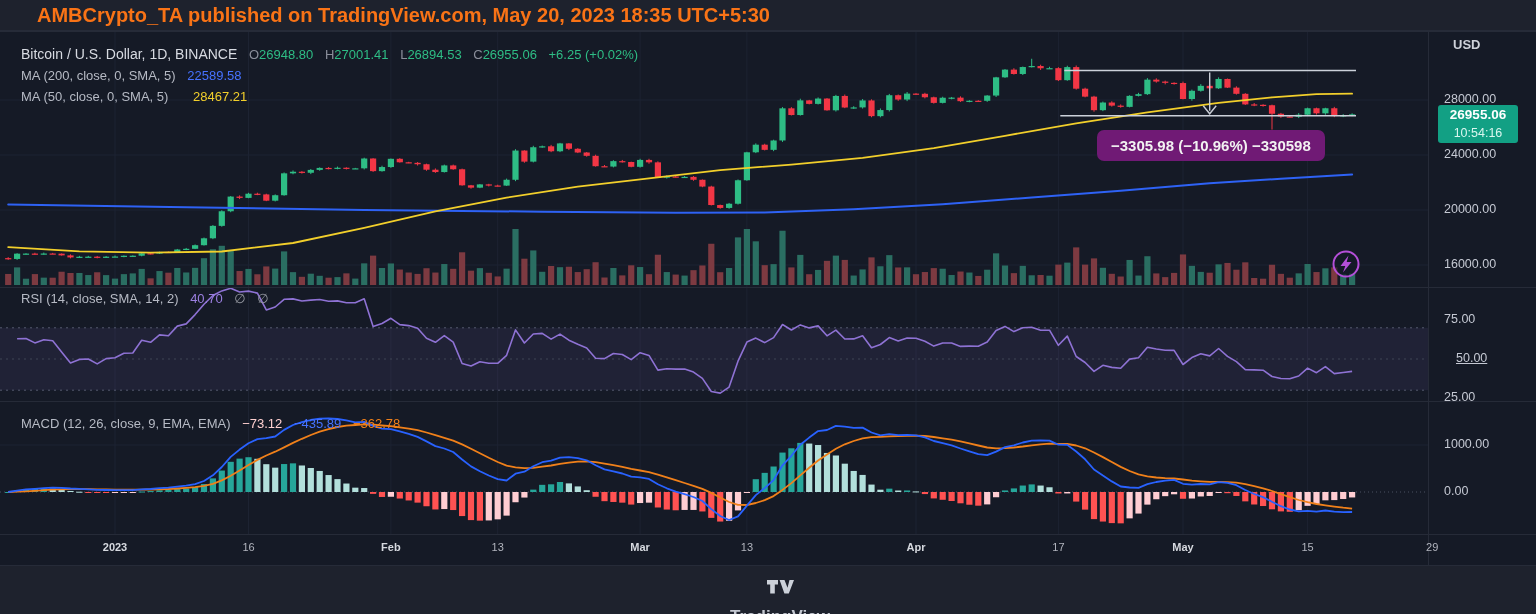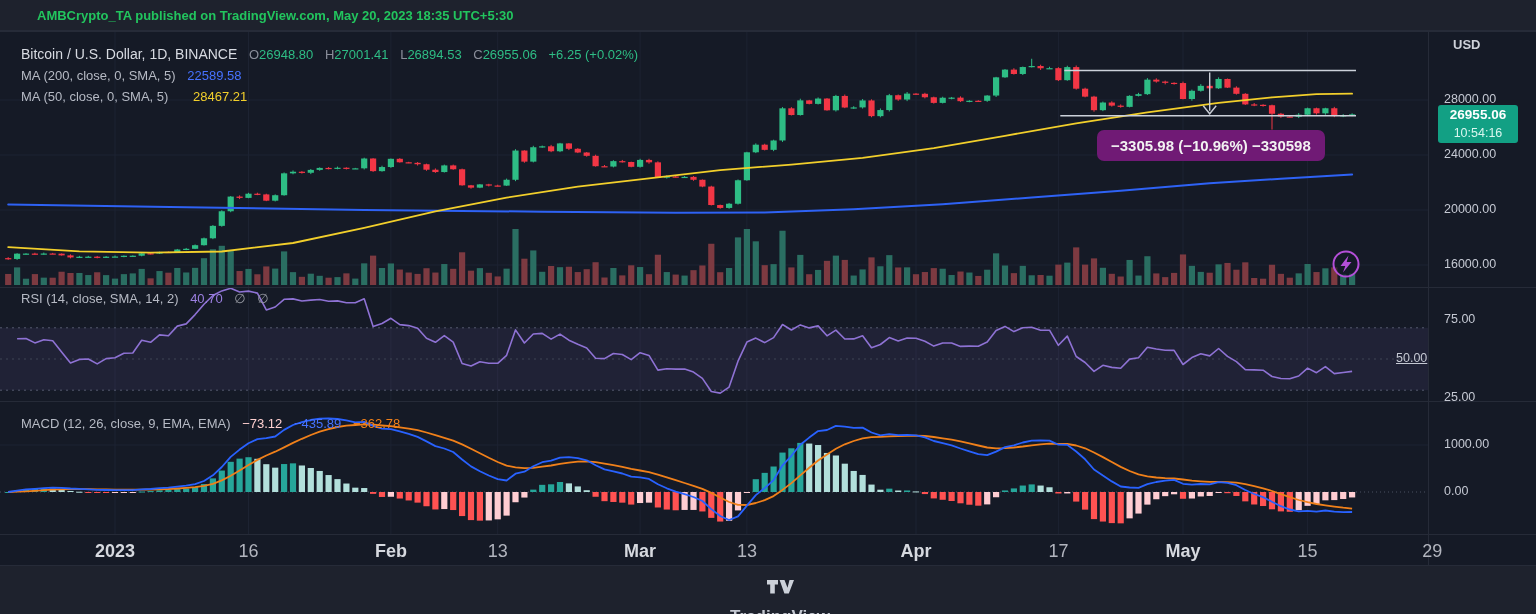--- a/index.html
+++ b/index.html
@@ -1,34 +1,34 @@
 <!DOCTYPE html>
 <html><head>
 <meta charset="utf-8">
 <style>
   html,body{margin:0;padding:0;background:#12151f;font-family:"Liberation Sans",sans-serif;}
   .app{position:relative;width:1536px;height:614px;background:#151a26;overflow:hidden;}
   #chart{position:absolute;left:0;top:0;z-index:1;}
   .hdr{position:absolute;top:0;left:0;right:0;height:31px;background:#1e222d;border-bottom:1px solid #262b38;
-       color:#22c55e;font-size:13px;font-weight:700;line-height:31px;padding-left:37px;z-index:4;box-sizing:border-box;}
+       color:#f97316;font-size:20px;font-weight:700;line-height:31px;padding-left:37px;z-index:4;box-sizing:border-box;}
   .legend{position:absolute;left:21px;top:44px;z-index:3;font-size:13px;color:#b6bac4;}
   .lrow{height:21px;line-height:21px;white-space:nowrap;}
   .ttl{font-size:14px;color:#d8dbe2;}
   .k{color:#8b8f9b;margin-left:8px;}
   .grn{color:#2ebd85;}
   .blu{color:#4672ff;margin-left:8px;}
   .yel{color:#f2cf2b;margin-left:21px;}
   .pur{color:#9b7fe0;margin-left:8px;}
   .nul{color:#9598a1;margin-left:8px;}
   .pnk{color:#ffd0d0;margin-left:8px;}
   .org{color:#f0801a;margin-left:8px;}
   .sublegend{position:absolute;left:21px;z-index:3;font-size:13px;color:#b6bac4;white-space:nowrap;}
   .usd{position:absolute;left:1453px;top:37px;font-size:13px;font-weight:700;color:#ced2da;z-index:2;}
   .axlbl{position:absolute;left:1444px;font-size:12.5px;color:#c5c9d3;z-index:2;white-space:nowrap;}
-  .tlabel{position:absolute;top:541px;font-size:18px;color:#b2b5be;transform:translateX(-50%);z-index:2;white-space:nowrap;}
+  .tlabel{position:absolute;top:541px;font-size:11px;color:#b2b5be;transform:translateX(-50%);z-index:2;white-space:nowrap;}
   .tmajor{color:#d6d9df;font-weight:700;}
   .badge{position:absolute;left:1438px;top:105px;width:80px;height:38px;border-radius:3px;text-align:center;z-index:3;}
   .badge .p{font-size:13.5px;font-weight:700;line-height:20px;color:#ffffff;}
   .badge .t{font-size:12.5px;line-height:16px;color:#d9f6ef;}
   .tip{position:absolute;left:1097px;top:130px;background:#701a75;border-radius:7px;padding:7px 14px;
        font-size:15px;font-weight:700;color:#f2f2f2;z-index:5;white-space:nowrap;}
   .flashbtn{position:absolute;left:1330px;top:248px;z-index:3;cursor:pointer;}
   .ftr{position:absolute;left:0;bottom:0;width:100%;height:48px;background:#1e222d;border-top:1px solid #262b38;z-index:4;}
   .brand{display:flex;align-items:center;gap:9px;margin:14px 16px 0 40px;color:#c3c7d0;font-size:17px;font-weight:700;flex-direction:column;}
 </style>
@@ -763,21 +763,21 @@
       </svg>
       <span>TradingView</span>
     </div>
   </div>
 
 <div class="axlbl" style="left: 1444px; top: 92px;">28000.00</div>
     <div class="axlbl" style="left: 1444px; top: 147px;">24000.00</div>
     <div class="axlbl" style="left: 1444px; top: 202px;">20000.00</div>
     <div class="axlbl" style="left: 1444px; top: 257px;">16000.00</div>
     <div class="axlbl" style="left: 1444px; top: 312px;">75.00</div>
-    <div class="axlbl" style="left: 1396px; top: 351px; text-decoration: underline;">50.00</div>
+    <div class="axlbl" style="left: 1456px; top: 351px; text-decoration: underline;">50.00</div>
     <div class="axlbl" style="left: 1444px; top: 390px;">25.00</div>
     <div class="axlbl" style="left: 1444px; top: 437px;">1000.00</div>
     <div class="axlbl" style="left: 1444px; top: 484px;">0.00</div>
     <div class="tlabel tmajor" style="left: 115px;">2023</div>
     <div class="tlabel" style="left: 248.5px;">16</div>
     <div class="tlabel tmajor" style="left: 390.9px;">Feb</div>
     <div class="tlabel" style="left: 497.7px;">13</div>
     <div class="tlabel tmajor" style="left: 640.1px;">Mar</div>
     <div class="tlabel" style="left: 746.9px;">13</div>
     <div class="tlabel tmajor" style="left: 916px;">Apr</div>

